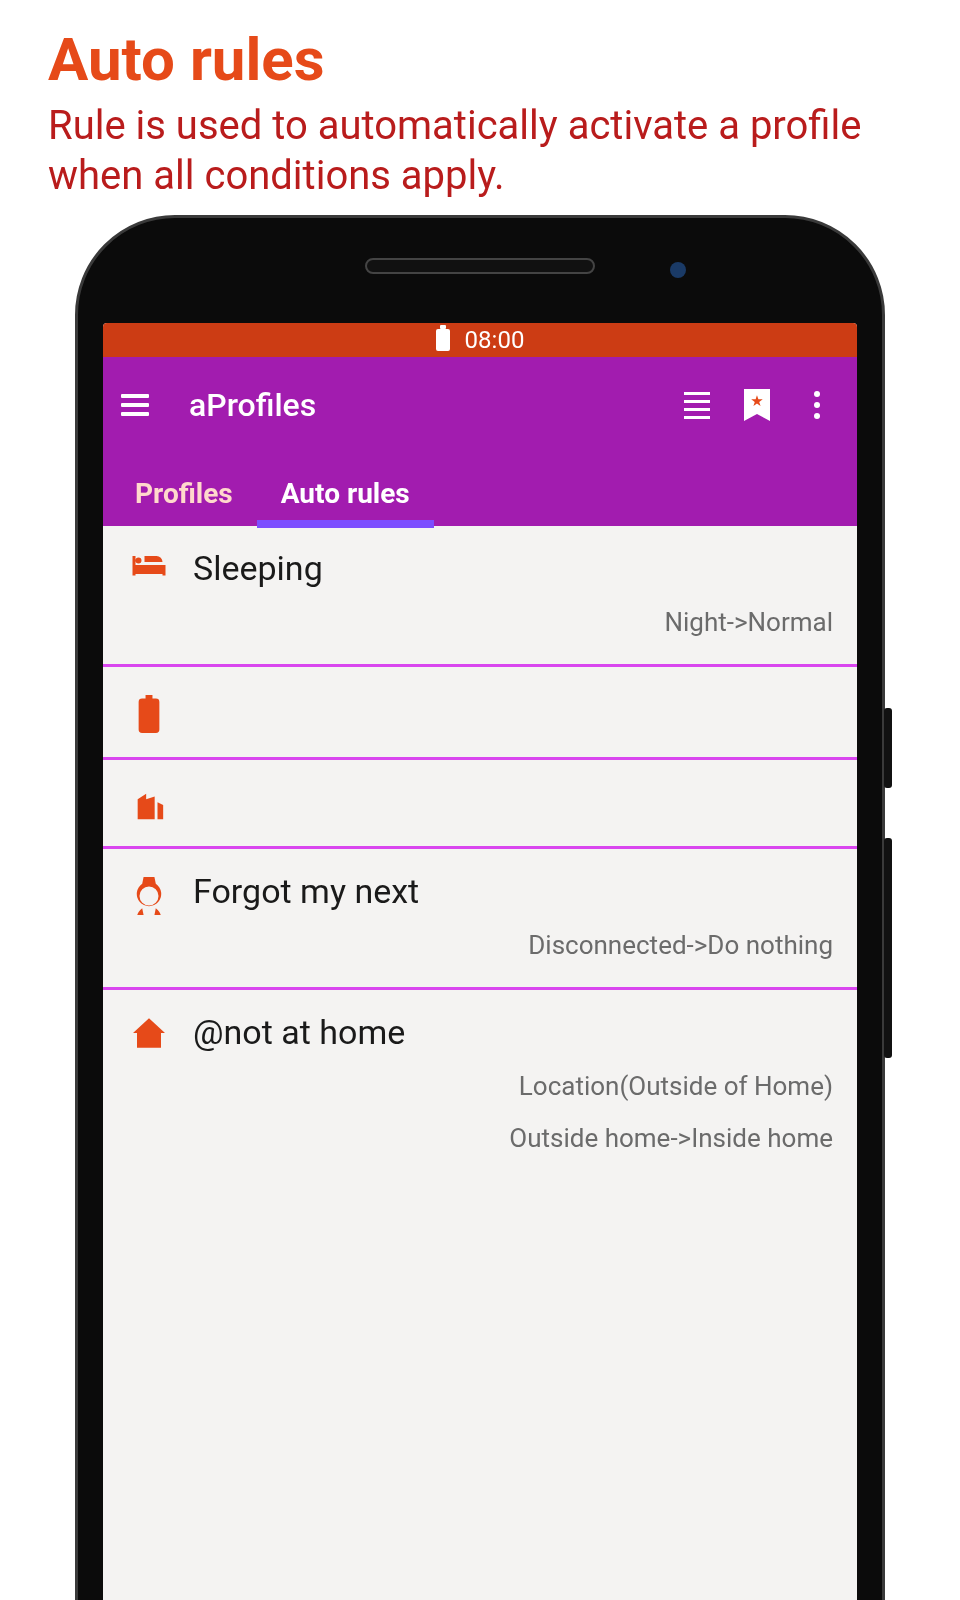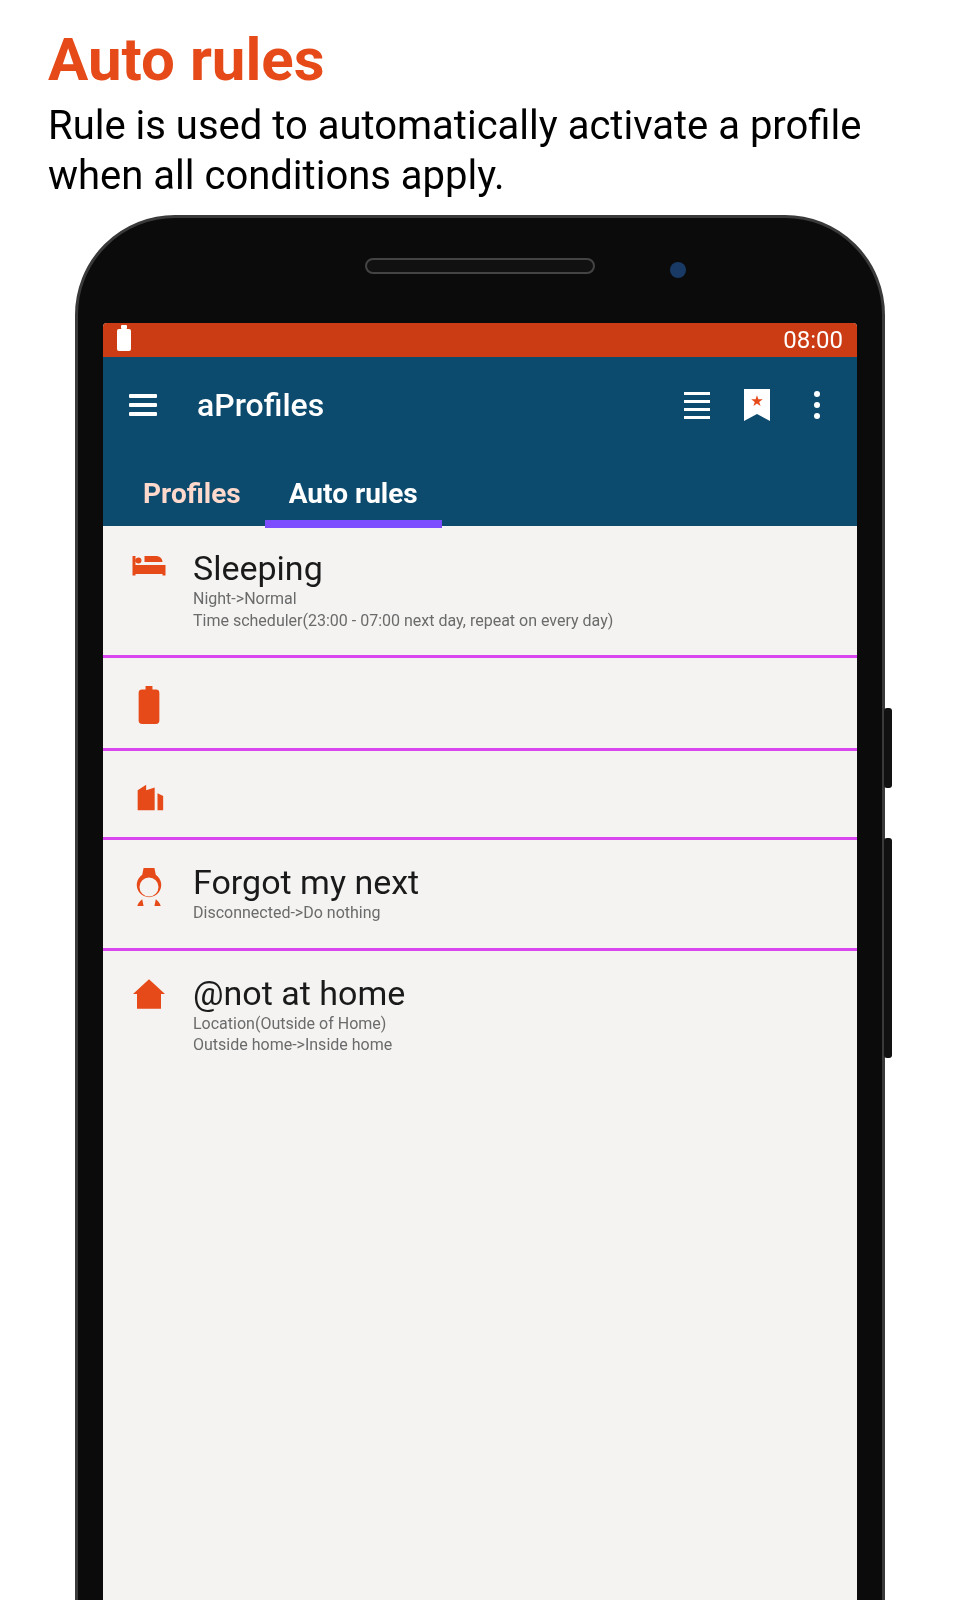--- a/index.html
+++ b/index.html
@@ -1,19 +1,19 @@
 <!DOCTYPE html>
 <html><head>
 <meta charset="utf-8">
 <style>
   * { box-sizing: border-box; margin: 0; padding: 0; }
   html, body { width: 960px; height: 1600px; font-family: Roboto, "Helvetica Neue", Arial, sans-serif; background: #ffffff; overflow: hidden; }
   .promo { padding: 24px 48px 10px 48px; }
   .promo-title { color: #e64a19; font-size: 60px; font-weight: 700; }
-  .promo-sub { color: #000000; font-size: 40px; line-height: 1.24; margin-top: 6px; }
+  .promo-sub { color: #b91c1c; font-size: 40px; line-height: 1.24; margin-top: 6px; }
 
   .phone {
     position: absolute;
     top: 215px;
     left: 50%;
     transform: translateX(-50%);
     width: 810px;
     height: 1460px;
     background: #0b0b0b;
     border-radius: 100px 100px 0 0;
@@ -36,33 +36,33 @@
   .side-btn-b { top: 620px; height: 220px; }
 
   .screen {
     width: 100%; height: 100%; background: #fff; border-radius: 4px 4px 0 0;
     overflow: hidden; display: flex; flex-direction: column;
   }
 
   .statusbar {
     background: #cc3c14;
     height: 34px;
-    display: flex; align-items: center; justify-content: space-between;
+    display: flex; align-items: center; justify-content: center;
     padding: 0 14px; gap: 15px; color: #fff; font-size: 24px;
   }
   .battery-icon {
     width: 14px; height: 22px; background: #fff; border-radius: 2px; position: relative;
   }
   .battery-icon::before {
     content: ""; position: absolute; top: -4px; left: 4px; width: 6px; height: 4px; background: #fff; border-radius: 1px;
   }
 
   .appbar {
-    background: #0c4a6e;
-    padding: 18px 16px 0 16px;
+    background: #a21caf;
+    padding: 18px 16px 0 8px;
     color: #fff;
   }
   .appbar-row {
     display: flex; align-items: center; height: 60px; gap: 12px;
   }
   .appbar-title { font-size: 32px; font-weight: 500; margin-left: 18px; flex: 1; }
   .icon-btn {
     width: 48px; height: 48px; display: flex; align-items: center; justify-content: center;
     color: #fff;
   }
@@ -95,21 +95,21 @@
 
   .list { flex:1; background:#f4f3f2; overflow:hidden; }
   .row {
     display:flex; gap: 22px; padding: 22px 24px 24px 24px;
     border-bottom: 3px solid #d946ef;
   }
   .row-icon { width: 44px; flex: 0 0 44px; display:flex; justify-content:center; padding-top:6px; }
   .row-icon svg { fill:#e64a19; }
   .row-body { flex:1; }
   .row-title { font-size: 34px; color:#1a1a1a; }
-  .row-sub  { font-size: 16px; color:#6b6b6b; line-height:1.35; margin-top:0; }
+  .row-sub  { font-size: 26px; color:#6b6b6b; line-height:1.35; margin-top:17px;text-align:right; }
 </style>
 </head>
 <body>
 
 <div class="promo">
   <div class="promo-title">Auto rules</div>
   <div class="promo-sub">Rule is used to automatically activate a profile when all conditions apply.</div>
 </div>
 
 <div class="phone">
@@ -165,21 +165,20 @@
 
       <div class="row">
         <div class="row-icon">
           <svg width="36" height="28" viewBox="0 0 24 16">
               <path d="M3 3a2 2 0 1 1 4 0 2 2 0 0 1-4 0zM1 0h2v10H1zM3 6h20v4H3zM21 4a4 4 0 0 0-4-4H9v4h12zM1 10h22v3h-2v-1H3v1H1z"></path>
             </svg>
         </div>
         <div class="row-body">
           <div class="row-title">Sleeping</div>
           <div class="row-sub">Night-&gt;Normal</div>
-          <div class="row-sub">Time scheduler(23:00 - 07:00 next day, repeat on every day)</div>
         </div>
       </div>
 
       <div class="row">
         <div class="row-icon">
           <svg width="22" height="38" viewBox="0 0 12 22">
               <path d="M4 0h4v2h2a2 2 0 0 1 2 2v16a2 2 0 0 1-2 2H2a2 2 0 0 1-2-2V4a2 2 0 0 1 2-2h2V0zM5 6h2v7H5zM5 15h2v2H5z"></path>
             </svg>
         </div>
       </div>

